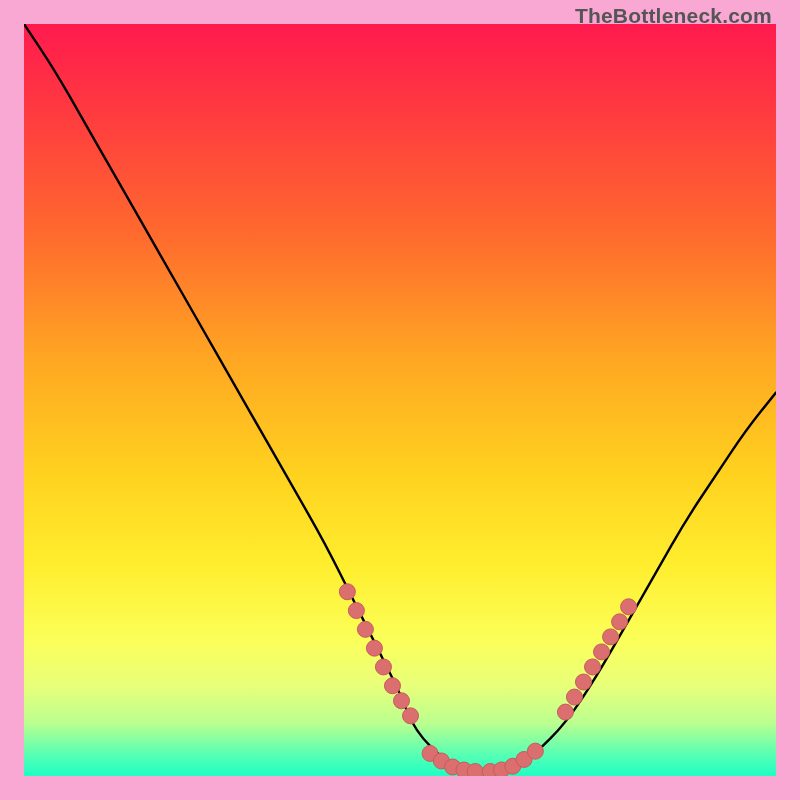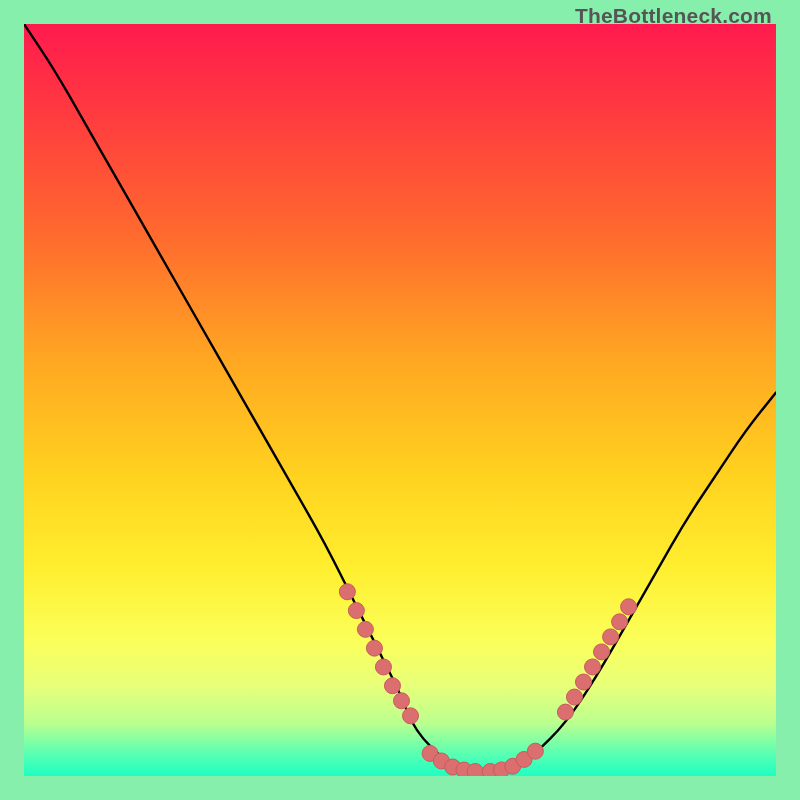--- a/index.html
+++ b/index.html
@@ -1,21 +1,21 @@
 <!DOCTYPE html>
 <html><head>
 <meta charset="utf-8">
 <style>
   * { margin: 0; padding: 0; box-sizing: border-box; }
   html, body { width: 800px; height: 800px; background: #000; font-family: Arial, Helvetica, sans-serif; }
   .stage {
     position: relative;
     width: 800px;
     height: 800px;
-    background: #86efac;
+    background: #f9a8d4;
   }
   .plot-area {
     position: absolute;
     left: 24px;
     top: 24px;
     width: 752px;
     height: 752px;
     overflow: hidden;
   }
   .gradient-bg {

